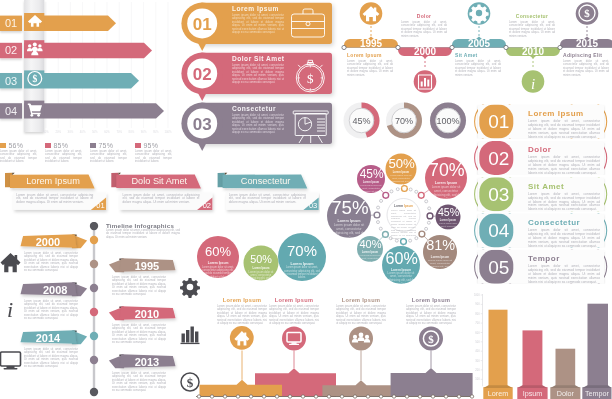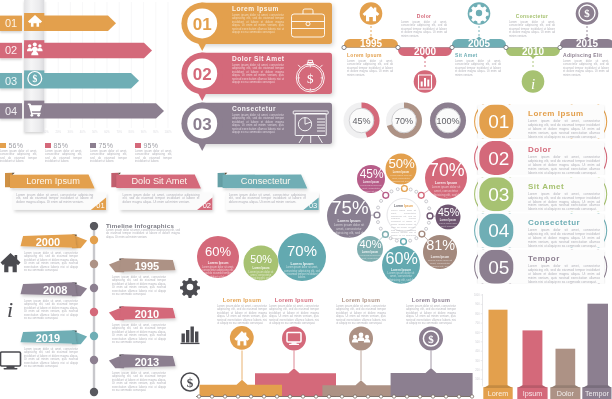--- a/index.html
+++ b/index.html
@@ -507,21 +507,21 @@
       <circle cx="94" cy="360" r="4.2" fill="#8C7F90"></circle>
   </svg>
   <div style="position:absolute;left:23px;top:235.6px;width:50px;text-align:center;font-size:11px;font-weight:bold;color:#ffffff;font-family:'Liberation Sans',sans-serif;">2000</div>
   <div class="lt" style="position:absolute;left:24px;top:252px;width:54px;">Lorem ipsum dolor sit amet, consectetur adipisicing elit, sed do eiusmod tempor incididunt ut labore et dolore magna aliqua. Ut enim ad minim veniam, quis nostrud exercitation ullamco laboris nisi ut aliquip ex ea commodo consequat.</div>
   <div style="position:absolute;left:122px;top:259.6px;width:50px;text-align:center;font-size:11px;font-weight:bold;color:#ffffff;font-family:'Liberation Sans',sans-serif;">1995</div>
   <div class="lt" style="position:absolute;left:112px;top:276px;width:54px;">Lorem ipsum dolor sit amet, consectetur adipisicing elit, sed do eiusmod tempor incididunt ut labore et dolore magna aliqua. Ut enim ad minim veniam, quis nostrud exercitation ullamco laboris nisi ut aliquip ex ea commodo consequat.</div>
   <div style="position:absolute;left:23px;top:283.6px;width:50px;text-align:left;font-size:11px;font-weight:bold;color:#ffffff;font-family:'Liberation Sans',sans-serif;margin-left:20px;">2008</div>
   <div class="lt" style="position:absolute;left:24px;top:300px;width:54px;">Lorem ipsum dolor sit amet, consectetur adipisicing elit, sed do eiusmod tempor incididunt ut labore et dolore magna aliqua. Ut enim ad minim veniam, quis nostrud exercitation ullamco laboris nisi ut aliquip ex ea commodo consequat.</div>
   <div style="position:absolute;left:122px;top:307.6px;width:50px;text-align:center;font-size:11px;font-weight:bold;color:#ffffff;font-family:'Liberation Sans',sans-serif;">2010</div>
   <div class="lt" style="position:absolute;left:112px;top:324px;width:54px;">Lorem ipsum dolor sit amet, consectetur adipisicing elit, sed do eiusmod tempor incididunt ut labore et dolore magna aliqua. Ut enim ad minim veniam, quis nostrud exercitation ullamco laboris nisi ut aliquip ex ea commodo consequat.</div>
-  <div style="position:absolute;left:23px;top:331.6px;width:50px;text-align:center;font-size:11px;font-weight:bold;color:#ffffff;font-family:'Liberation Sans',sans-serif;">2019</div>
+  <div style="position:absolute;left:23px;top:331.6px;width:50px;text-align:center;font-size:11px;font-weight:bold;color:#ffffff;font-family:'Liberation Sans',sans-serif;">2014</div>
   <div class="lt" style="position:absolute;left:24px;top:348px;width:54px;">Lorem ipsum dolor sit amet, consectetur adipisicing elit, sed do eiusmod tempor incididunt ut labore et dolore magna aliqua. Ut enim ad minim veniam, quis nostrud exercitation ullamco laboris nisi ut aliquip ex ea commodo consequat.</div>
   <div style="position:absolute;left:122px;top:355.6px;width:50px;text-align:center;font-size:11px;font-weight:bold;color:#ffffff;font-family:'Liberation Sans',sans-serif;">2013</div>
   <div class="lt" style="position:absolute;left:112px;top:372px;width:54px;">Lorem ipsum dolor sit amet, consectetur adipisicing elit, sed do eiusmod tempor incididunt ut labore et dolore magna aliqua. Ut enim ad minim veniam, quis nostrud exercitation ullamco laboris nisi ut aliquip ex ea commodo consequat.</div>
   <div style="position:absolute;left:106px;top:222px;width:76px;font-size:6.2px;font-weight:bold;color:#7b7b84;font-family:'Liberation Sans',sans-serif;letter-spacing:0.2px;">Timeline Infographics</div>
   <div class="lt" style="position:absolute;left:106px;top:229px;width:74px;">Lorem ipsum dolor sit amet, consectetur adipisicing elit, sed do eiusmod tempor incididunt ut labore et dolore magna aliqua. Ut enim ad minim veniam.</div>
 
   <svg width="160" height="152" viewBox="325 145 160 152" style="position:absolute;left:325px;top:145px;">
     <line x1="385.77" y1="195.31" x2="380.40" y2="189.38" stroke="#B75D89" stroke-width="0.6"></line>
     <line x1="404.42" y1="188.52" x2="403.68" y2="184.27" stroke="#E3A04D" stroke-width="0.6"></line>
     <line x1="421.23" y1="195.31" x2="428.79" y2="190.03" stroke="#D4697A" stroke-width="0.6"></line>

